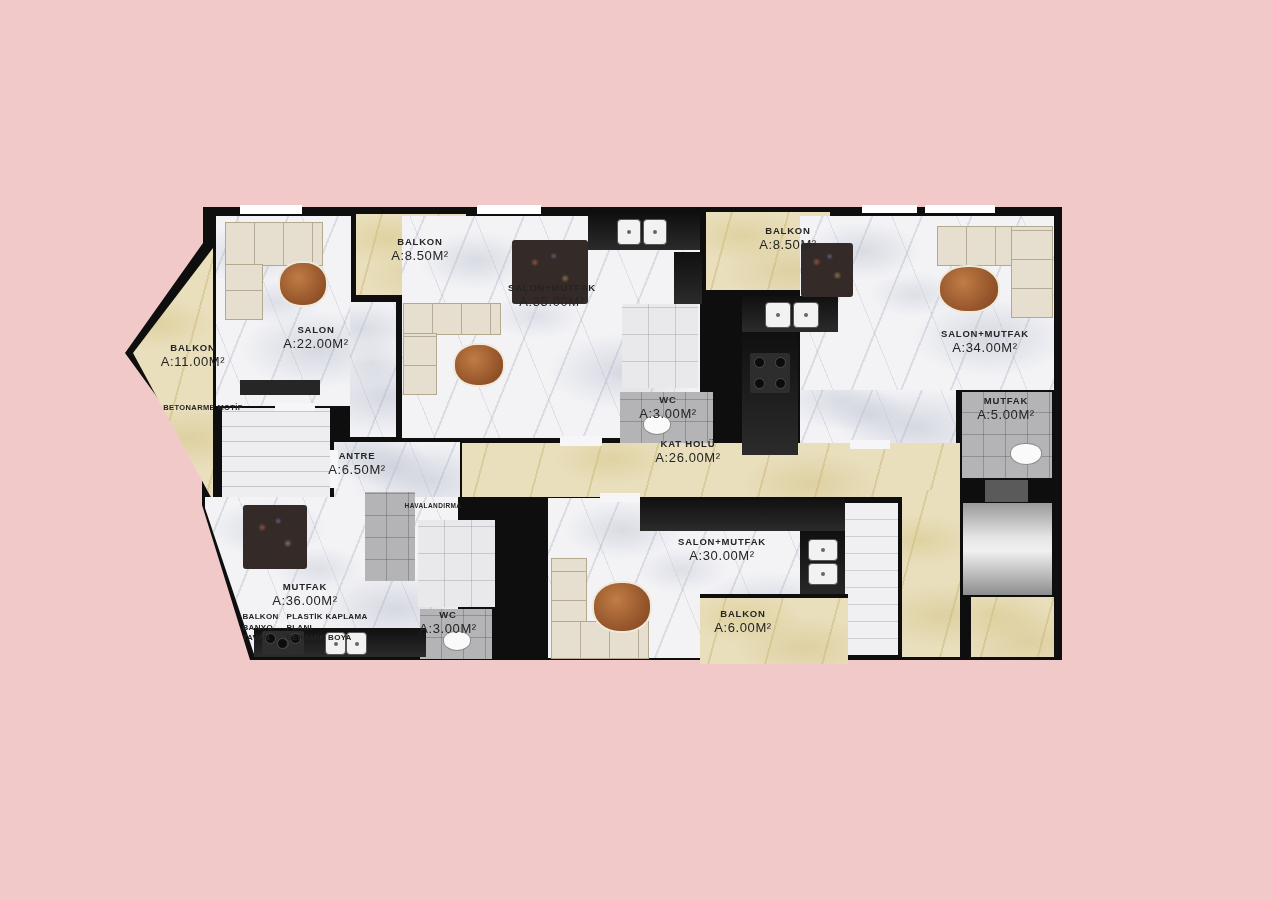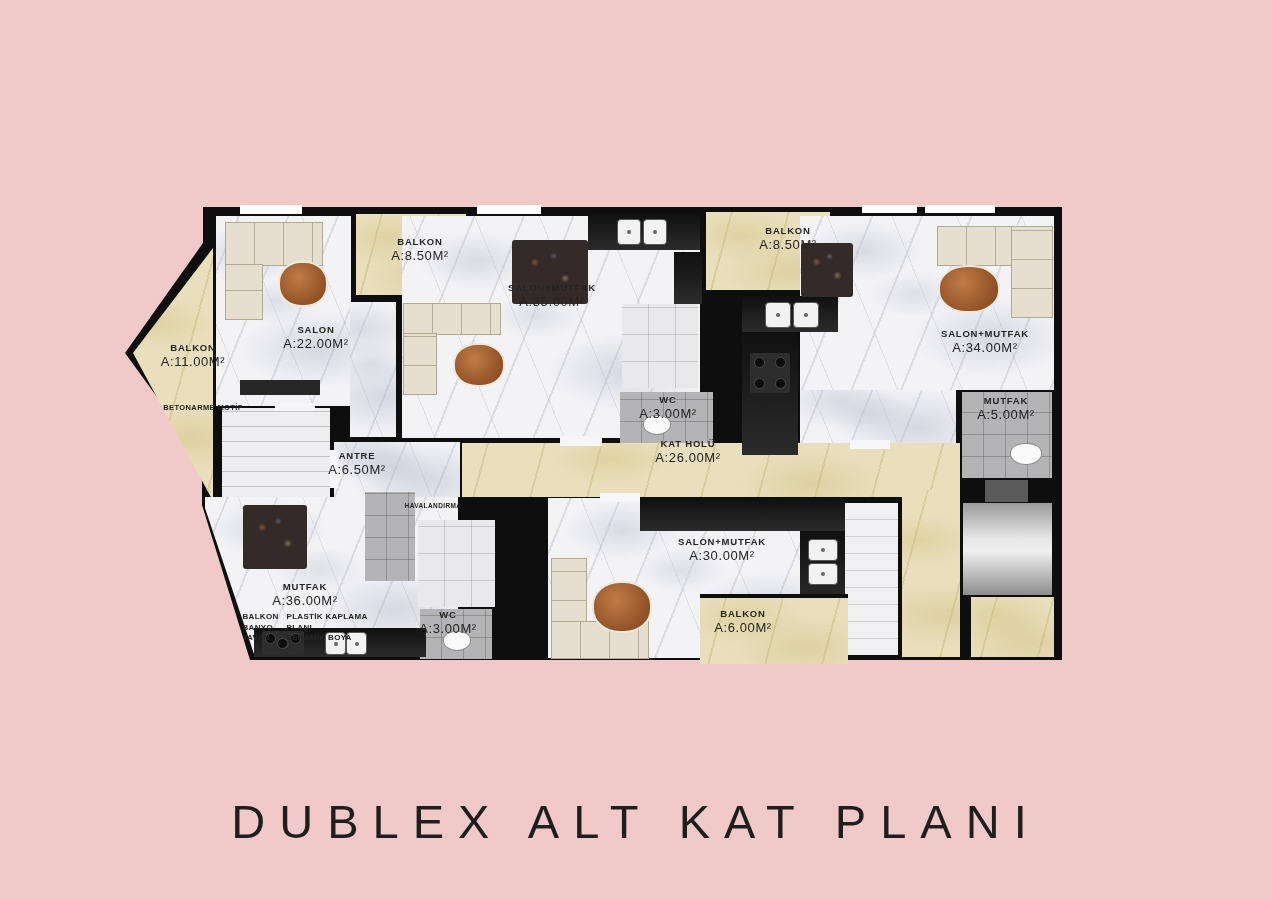--- a/index.html
+++ b/index.html
@@ -240,14 +240,13 @@
     <div class="lbl" style="left:597px;top:348px;">
       <span>SALON+MUTFAK</span>
       <small>A:30.00M²</small>
     </div>
     <div class="lbl" style="left:618px;top:420px;">
       <span>BALKON</span>
       <small>A:6.00M²</small>
     </div>
   </div>
 
-  <div class="title">DUBLEX ALT KAT PLANI</div>
 </div>
 
 </body></html>

